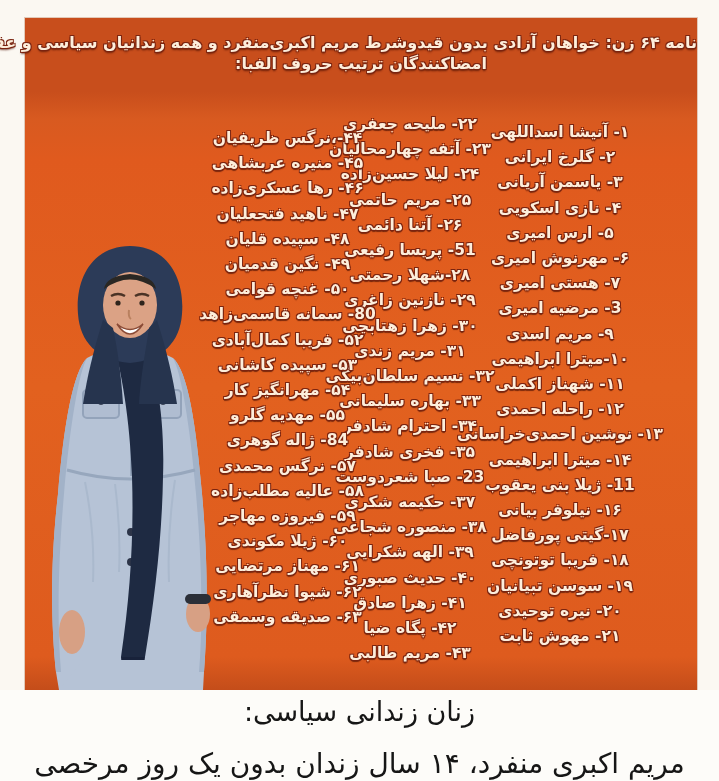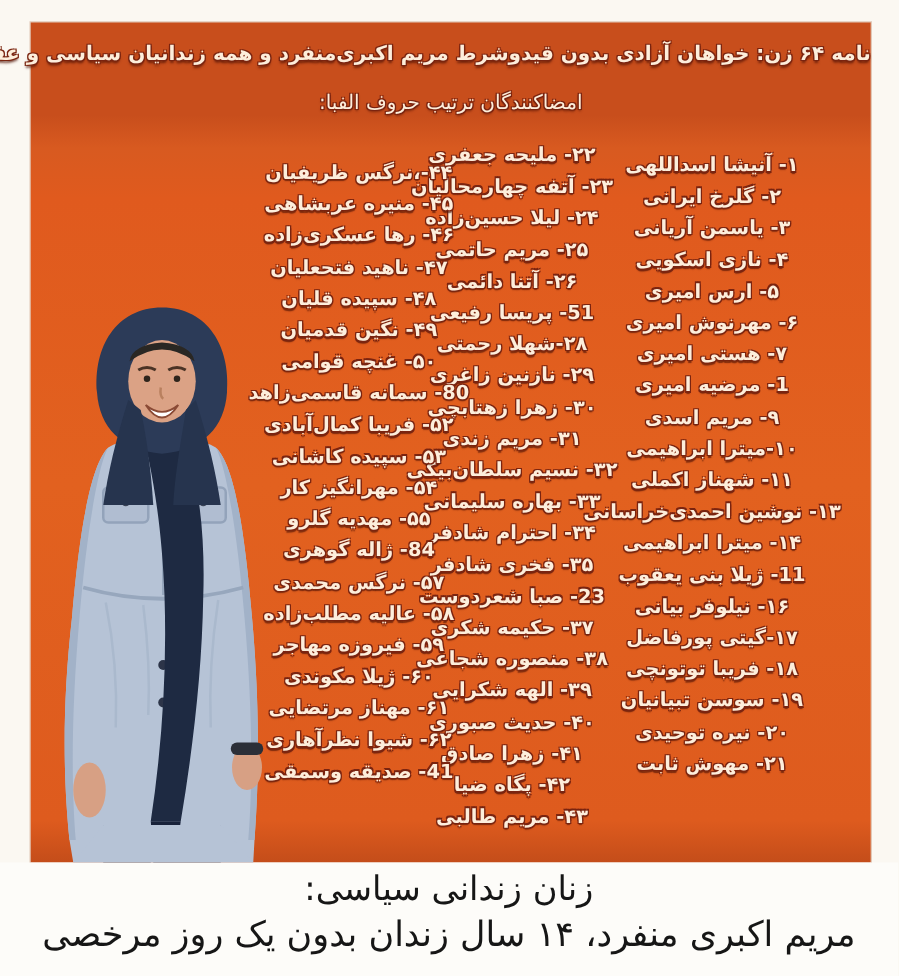--- a/index.html
+++ b/index.html
@@ -31,43 +31,43 @@
     box-shadow:0 0 0 1px rgba(150,60,10,.25);
   }
   .header{position:absolute;top:15px;left:0;right:0;text-align:center;z-index:3;}
   .h1{
     font-size:16px;font-weight:bold;color:var(--name-text);white-space:nowrap;
     text-shadow:-1px -1px 0 var(--name-outline),1px -1px 0 var(--name-outline),
                 -1px 1px 0 var(--name-outline),1px 1px 0 var(--name-outline),
                 0 2px 2px rgba(80,18,4,.75);
   }
   .h2{
-    margin-top:20px;font-size:16px;font-weight:normal;color:var(--name-text);
+    margin-top:2px;font-size:16px;font-weight:bold;color:var(--name-text);
     text-shadow:-1px -1px 0 var(--name-outline),1px -1px 0 var(--name-outline),
                 -1px 1px 0 var(--name-outline),1px 1px 0 var(--name-outline),
                 0 2px 2px rgba(80,18,4,.75);
   }
   .col{position:absolute;z-index:2;text-align:center;direction:rtl;}
   .name-line{
     font-size:15.5px;font-weight:bold;color:var(--name-text);
     line-height:25.2px;white-space:nowrap;
     text-shadow:-1px -1px 0 var(--name-outline),1px -1px 0 var(--name-outline),
                 -1px 1px 0 var(--name-outline),1px 1px 0 var(--name-outline),
                 0 2px 1px rgba(80,18,4,.7);
   }
-  .col1{top:102px;right:12px;width:230px;}   
+  .col1{top:102px;right:22px;width:230px;}   
   .col2{top:94px;left:280px;width:210px;}    
   .col3{top:108px;left:155px;width:215px;}   
   .photo{position:absolute;left:0;top:214px;width:210px;height:458px;z-index:1;}
   .footer{
     position:absolute;left:0;top:690px;width:719px;height:91px;
     background:#fdfcf9;text-align:center;direction:rtl;color:var(--footer-text);
   }
   .f1{margin-top:6px;font-size:27px;white-space:nowrap;}
-  .f2{margin-top:4px;font-size:28px;white-space:nowrap;}
+  .f2{margin-top:20px;font-size:28px;white-space:nowrap;}
 </style>
 </head>
 <body>
 
 <div class="poster">
 
   <div class="header">
     <div class="h1">نامه ۶۴ زن: خواهان آزادی بدون قیدوشرط مریم اکبری‌منفرد و همه زندانیان سیاسی و عقیدتی هستیم</div>
     <div class="h2">امضاکنندگان ترتیب حروف الفبا:</div>
   </div>
@@ -124,24 +124,25 @@
   </div>
 
   <div class="col col1">
       <div class="name-line">۱- آنیشا اسداللهی</div>
       <div class="name-line">۲- گلرخ ایرانی</div>
       <div class="name-line">۳- یاسمن آریانی</div>
       <div class="name-line">۴- نازی اسکویی</div>
       <div class="name-line">۵- ارس امیری</div>
       <div class="name-line">۶- مهرنوش امیری</div>
       <div class="name-line">۷- هستی امیری</div>
-      <div class="name-line">1- مرضیه امیری</div>
+      <div class="name-line">3- مرضیه امیری</div>
       <div class="name-line">۹- مریم اسدی</div>
       <div class="name-line">۱۰-میترا ابراهیمی</div>
       <div class="name-line">۱۱- شهناز اکملی</div>
+      <div class="name-line">۱۲- راحله احمدی</div>
       <div class="name-line">۱۳- نوشین احمدی‌خراسانی</div>
       <div class="name-line">۱۴- میترا ابراهیمی</div>
       <div class="name-line">11- ژیلا بنی یعقوب</div>
       <div class="name-line">۱۶- نیلوفر بیانی</div>
       <div class="name-line">۱۷-گیتی پورفاضل</div>
       <div class="name-line">۱۸- فریبا توتونچی</div>
       <div class="name-line">۱۹- سوسن تبیانیان</div>
       <div class="name-line">۲۰- نیره توحیدی</div>
       <div class="name-line">۲۱- مهوش ثابت</div>
     </div>
@@ -182,21 +183,21 @@
       <div class="name-line">۵۳- سپیده کاشانی</div>
       <div class="name-line">۵۴- مهرانگیز کار</div>
       <div class="name-line">۵۵- مهدیه گلرو</div>
       <div class="name-line">84- ژاله گوهری</div>
       <div class="name-line">۵۷- نرگس محمدی</div>
       <div class="name-line">۵۸- عالیه مطلب‌زاده</div>
       <div class="name-line">۵۹- فیروزه مهاجر</div>
       <div class="name-line">۶۰- ژیلا مکوندی</div>
       <div class="name-line">۶۱- مهناز مرتضایی</div>
       <div class="name-line">۶۲- شیوا نظرآهاری</div>
-      <div class="name-line">41- صدیقه وسمقی</div>
+      <div class="name-line">۶۳- صدیقه وسمقی</div>
     </div>
 
 </div>
 
 <div class="footer">
   <div class="f1">زنان زندانی سیاسی:</div>
   <div class="f2">مریم اکبری منفرد، ۱۴ سال زندان بدون یک روز مرخصی</div>
 </div>
 
 </body></html>

